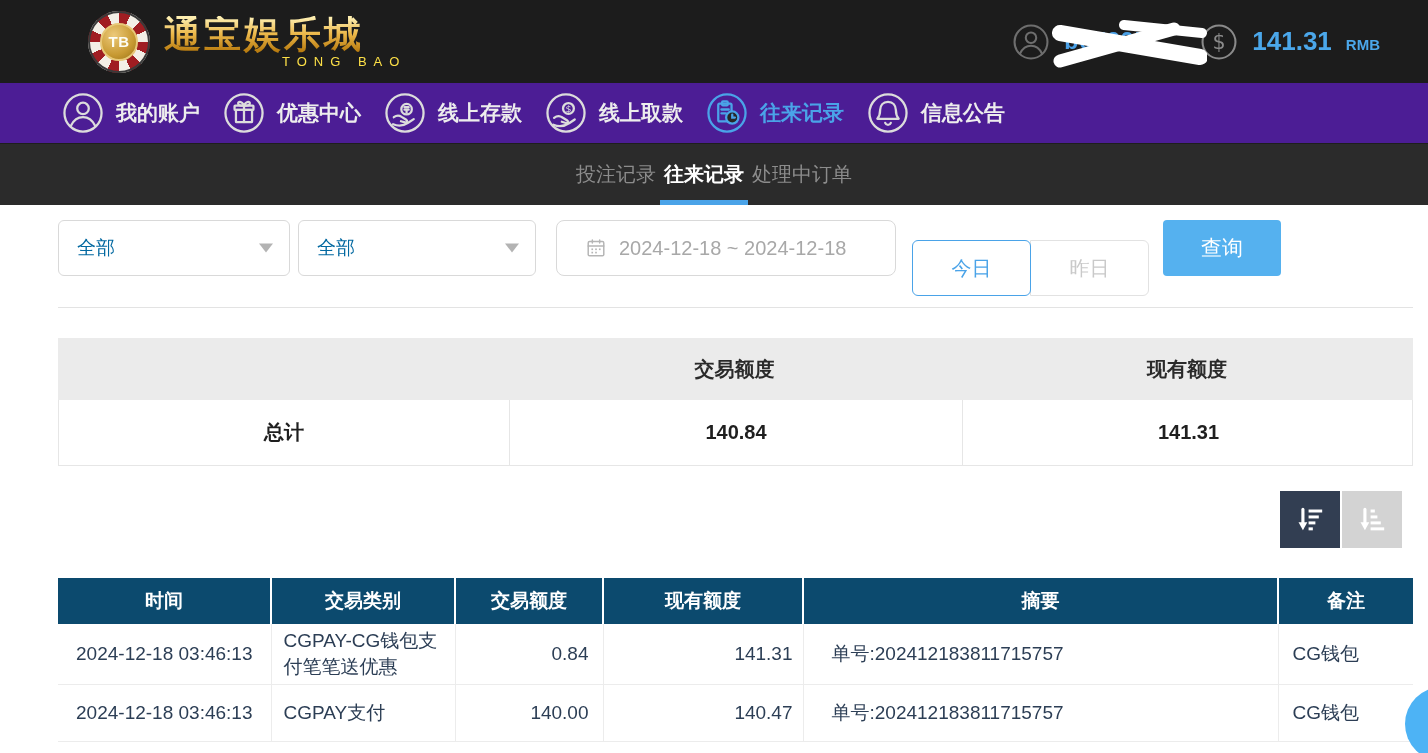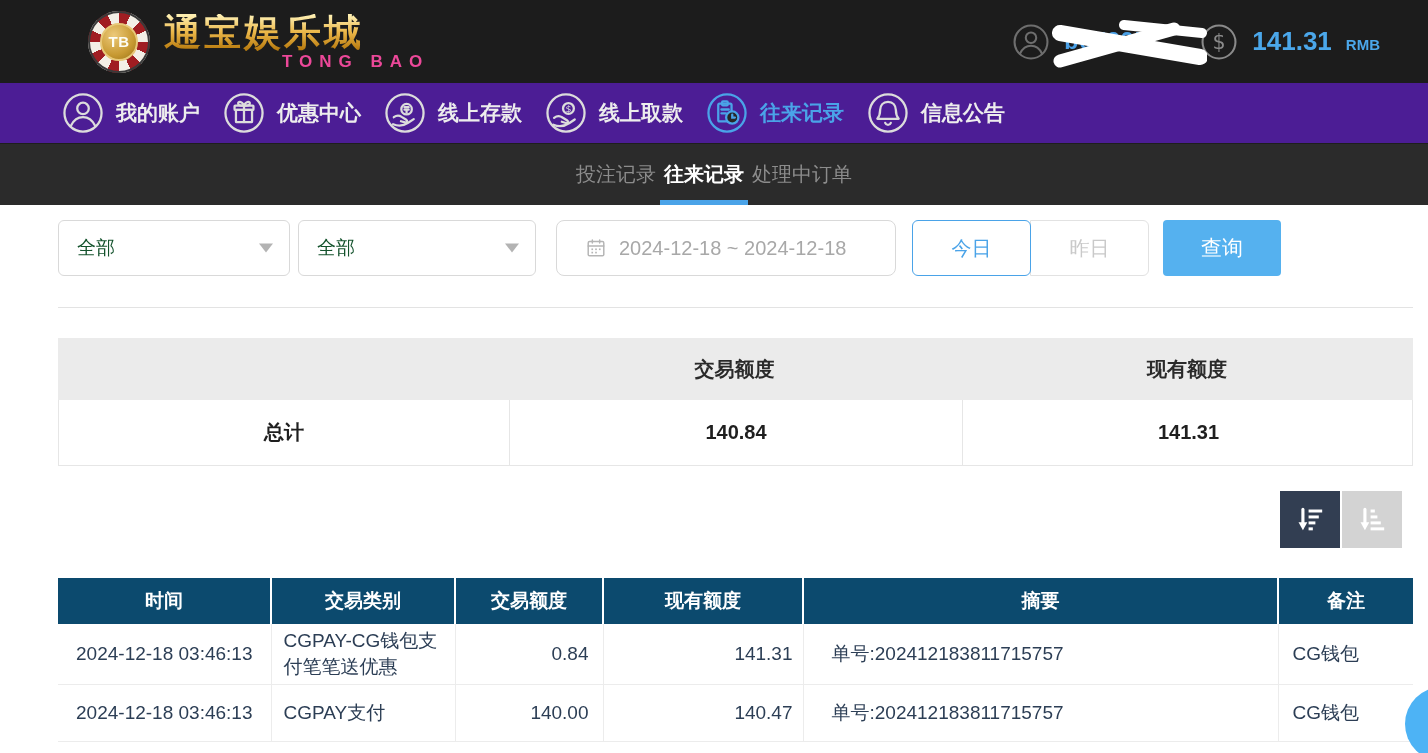--- a/index.html
+++ b/index.html
@@ -15,21 +15,21 @@
           box-shadow:0 0 0 2px #3a3a3a inset; display:flex; align-items:center; justify-content:center; }
   .chip-inner { width:38px; height:38px; border-radius:50%;
           background:radial-gradient(circle at 35% 30%,#ecc979,#c89a33 60%,#9a7314);
           border:2px solid #e7c878; color:#fdfdf4; font-weight:bold; font-size:15px;
           display:flex; align-items:center; justify-content:center; letter-spacing:.5px; }
   .logo-text { display:flex; flex-direction:column; line-height:1; }
   .logo-cn { font-size:37px; font-weight:bold; letter-spacing:3px;
              background:linear-gradient(180deg,#fdeeb0 5%,#ecb84a 48%,#b97c10 95%);
              -webkit-background-clip:text; background-clip:text; color:transparent;
              font-family:"DejaVu Serif","Liberation Serif",serif; }
-  .logo-en { font-size:17px; letter-spacing:7px; color:#ec4899; margin-top:2px; padding-left:118px; font-weight:bold; }
+  .logo-en { font-size:13px; letter-spacing:7px; color:#fde047; margin-top:2px; padding-left:118px; font-weight:normal; }
 
   .top-right { display:flex; align-items:center; gap:52px; }
   .user-chip { position:relative; display:flex; align-items:center; gap:14px; }
   .username { color:#4aa0e6; font-size:23px; font-weight:bold; letter-spacing:1px; }
   .scribble { position:absolute; left:40px; top:-8px; pointer-events:none; }
   .balance-chip { display:flex; align-items:center; gap:14px; }
   .balance-amount { color:#4ba7ea; font-size:26px; font-weight:bold; }
   .balance-cur { color:#4ba7ea; font-size:15px; font-weight:bold; margin-top:6px; }
 
   
@@ -46,30 +46,30 @@
   .subnav { height:61px; background:#2b2b2b; display:flex; justify-content:center; }
   .subtab { position:relative; display:flex; align-items:center; padding:0 4px; font-size:20px; color:#8c8c8c; cursor:pointer; }
   .subtab.active { color:#ffffff; font-weight:bold; }
   .subtab.active::after { content:""; position:absolute; left:0; right:0; bottom:0; height:5px; background:#4aa3e8; }
 
   
   .content { margin:0 15px 0 58px; width:1355px; }
 
   .filter-row { display:flex; margin-top:15px; height:56px; }
   .select { position:relative; height:56px; border:1px solid #d9d9d9; border-radius:6px; background:#fff;
-            display:flex; align-items:center; padding:0 18px; color:#14532d; font-size:19px; cursor:pointer; }
+            display:flex; align-items:center; padding:0 18px; color:#0369a1; font-size:19px; cursor:pointer; }
   .select-1 { width:232px; margin-right:8px; }
   .select-2 { width:238px; margin-right:20px; }
   .caret { position:absolute; right:16px; top:50%; transform:translateY(-50%); width:0; height:0;
            border-left:7px solid transparent; border-right:7px solid transparent; border-top:9px solid #b3b3b3; }
   .date-input { width:340px; height:56px; border:1px solid #d9d9d9; border-radius:8px; margin-right:16px;
                 display:flex; align-items:center; gap:12px; padding-left:28px; color:#a8a8a8; font-size:20px; cursor:pointer; }
   .quick-group { display:flex; margin-right:14px; }
   .quick-btn { width:119px; height:56px; background:#fff; display:flex; align-items:center; justify-content:center;
-               font-size:20px; color:#c9c9c9; border:1px solid #e2e2e2; cursor:pointer; }
+               font-size:20px; color:#c9c9c9; border:1px solid #e2e2e2; cursor:pointer;margin-top:20px; }
   .quick-btn.active { color:#4aa3e8; border:1px solid #4aa3e8; border-radius:6px; z-index:2; }
   .quick-btn + .quick-btn { margin-left:-1px; }
   .quick-btn:last-child { border-radius:0 6px 6px 0; }
   .search-btn { width:118px; height:56px; background:#55b1ef; border:none; border-radius:4px;
                 color:#fff; font-size:21px; display:flex; align-items:center; justify-content:center; cursor:pointer; }
 
   .divider { margin-top:31px; border-top:1px solid #e3e3e3; }
 
   
   .summary { margin-top:30px; }

